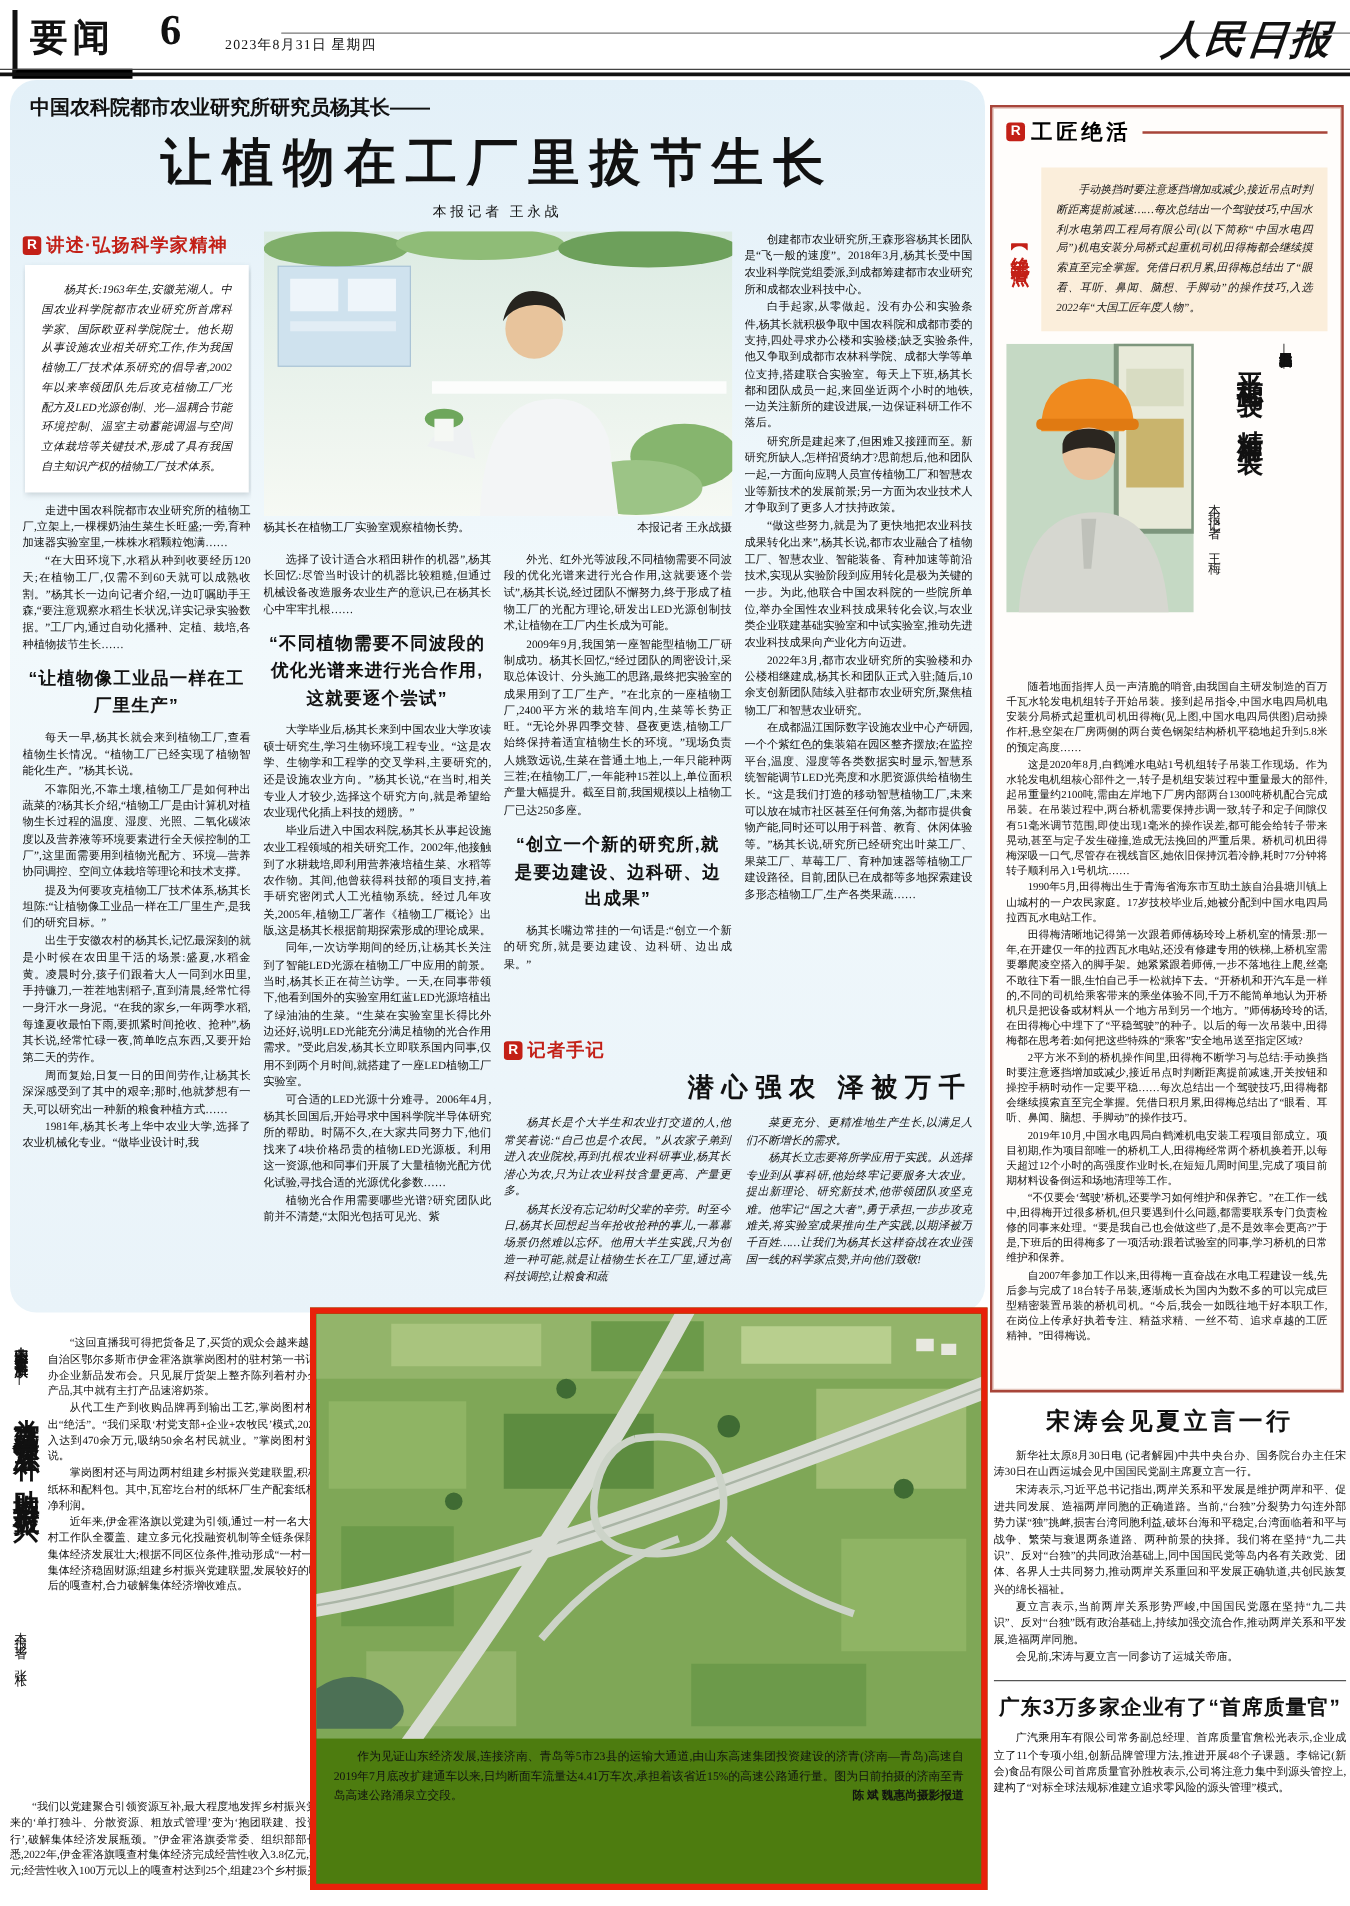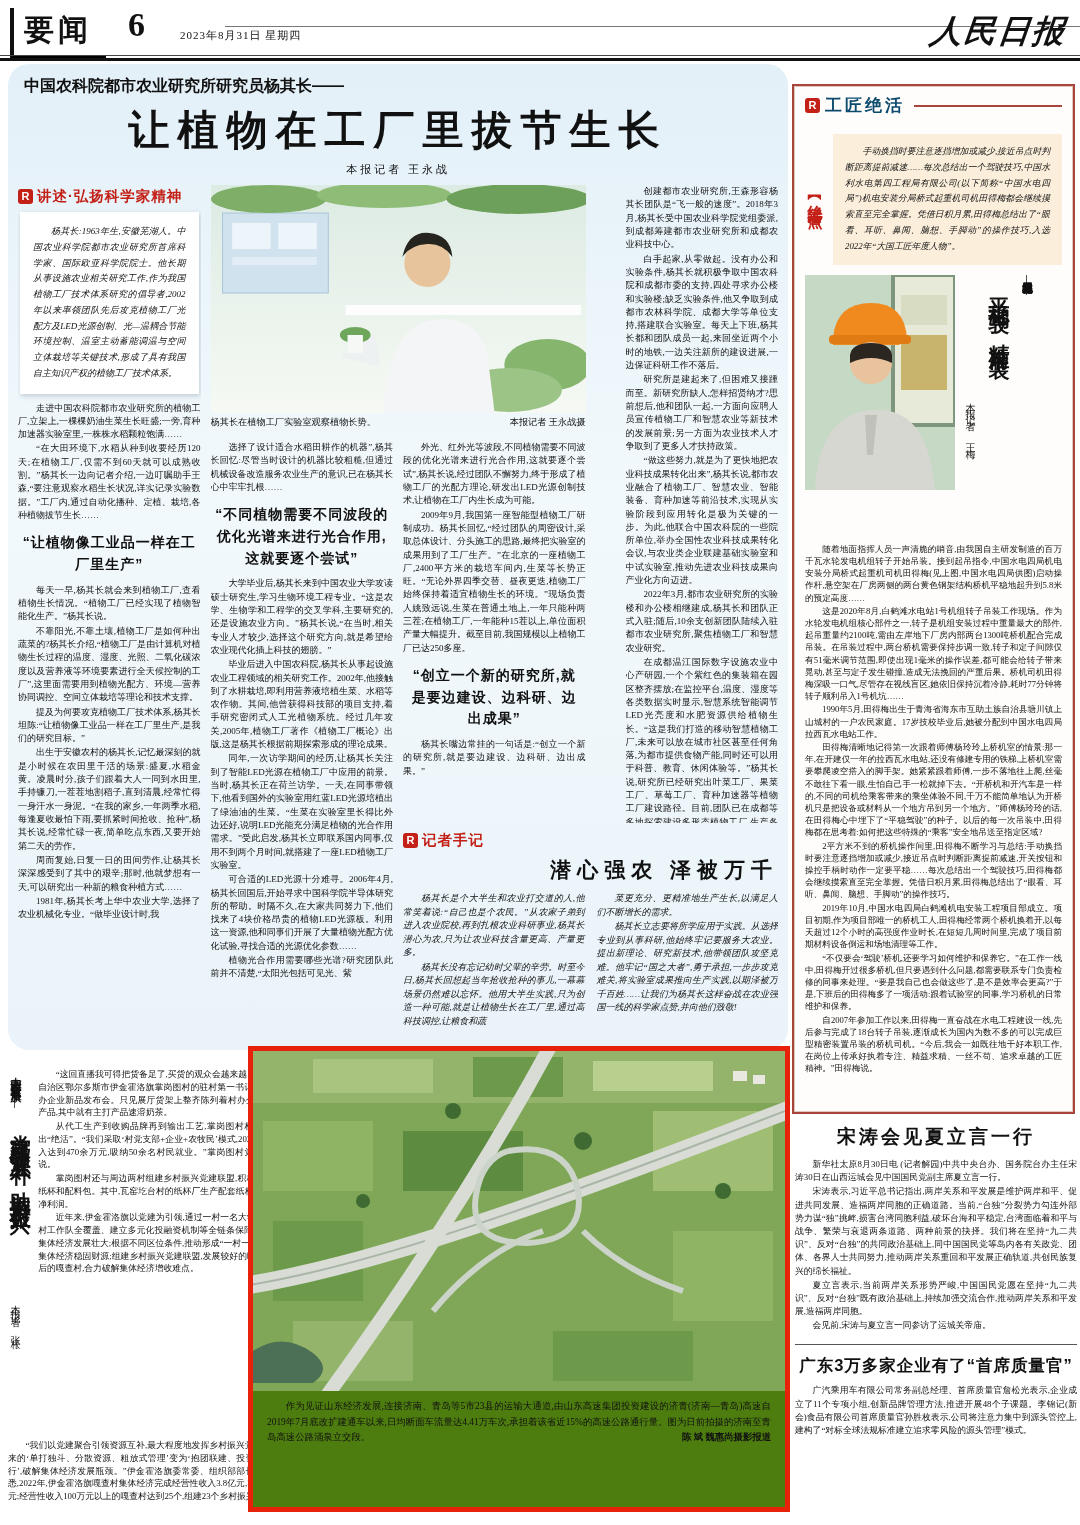--- a/index.html
+++ b/index.html
@@ -3,34 +3,34 @@
 <meta charset="utf-8">
 <style>
   html,body{margin:0;padding:0;}
   body{width:1080px;height:1525px;position:relative;background:#fff;color:#111;
        font-family:"Liberation Serif","DejaVu Serif",serif;overflow:hidden;}
   .sans{font-family:"Liberation Sans","DejaVu Sans",sans-serif;}
   
   #header{position:absolute;left:0;top:0;width:1080px;height:62px;}
   .hd-rule{position:absolute;left:0;top:55px;width:1080px;border-top:1px solid #444;border-bottom:3px solid #111;height:2px;}
   .hd-thin{position:absolute;left:225px;top:26px;width:855px;border-top:1px solid #777;}
-  .section-box{position:absolute;left:10px;top:8px;border-left:4px solid #111;border-bottom:4px solid #000000;padding:2px 14px 4px 10px;font-size:30px;font-weight:900;letter-spacing:4px;}
+  .section-box{position:absolute;left:10px;top:8px;border-left:4px solid #111;border-bottom:8px solid #000000;padding:2px 14px 4px 10px;font-size:30px;font-weight:900;letter-spacing:4px;}
   .page-num{position:absolute;left:128px;top:6px;font-size:34px;font-weight:700;}
   .hd-date{position:absolute;left:180px;top:28px;font-size:11px;letter-spacing:1px;}
   .brand{position:absolute;right:14px;top:10px;font-size:32px;font-weight:900;font-style:italic;letter-spacing:2px;transform:skewX(-6deg);}
   
   #feature{position:absolute;left:8px;top:64px;width:780px;height:986px;box-sizing:border-box;
     background:linear-gradient(180deg,#e3f0f8 0%,#f2f9fc 45%,#e9f3f9 100%);padding:8px 8px 0;border-radius:21px;}
   .f-kicker{font-size:16px;font-weight:700;margin:4px 0 2px 8px;}
   .f-title{font-size:41px;font-weight:900;letter-spacing:8px;text-align:center;margin:6px 0 4px;}
   .f-byline{font-size:11px;text-align:center;letter-spacing:3px;margin-bottom:8px;}
   .f-grid{display:grid;grid-template-columns:repeat(4,1fr);grid-template-rows:250px 382px 198px;column-gap:10px;row-gap:6px;padding:0 2px;}
   .f-col1{grid-area:1/1/4/2;overflow:hidden;}
   .f-photo{grid-area:1/2/2/4;overflow:hidden;}
-  .f-col4{grid-area:1/4/3/5;overflow:hidden;margin-left:30px;}
+  .f-col4{grid-area:1/4/3/5;overflow:hidden;}
   .f-col2{grid-area:2/2/4/3;overflow:hidden;}
   .f-col3{grid-area:2/3/3/4;overflow:hidden;}
   .f-notes{grid-area:3/3/4/5;overflow:hidden;}
   .pcol p{font-size:9px;line-height:1.48;text-align:justify;text-indent:2em;margin:0 0 1px;}
   .badge-row{display:flex;align-items:center;gap:4px;margin:2px 0 6px;}
   .r-logo{display:inline-block;width:15px;height:15px;background:#c32017;color:#fff;font-weight:900;
     font-size:11px;line-height:15px;text-align:center;border-radius:3px;font-family:"Liberation Sans",sans-serif;}
   .badge-text{color:#c32017;font-weight:700;font-size:14.5px;letter-spacing:1px;}
   .bio-card{background:#fff;box-shadow:1px 2px 5px rgba(60,80,90,.25);padding:12px 13px;margin:2px 2px 8px;}
   .bio-card p{font-style:italic;font-size:9px;line-height:1.75;text-align:justify;text-indent:2em;margin:0;}
@@ -38,21 +38,21 @@
   .f-caption{display:flex;justify-content:space-between;font-size:9.2px;margin-top:3px;gap:41px;}
   
   .n-title{font-size:21px;font-weight:900;text-align:right;letter-spacing:6px;margin:4px 0 8px;}
   .n-cols{display:grid;grid-template-columns:1fr 1fr;gap:12px;}
   .n-cols p{font-style:italic;font-size:9px;line-height:1.5;text-align:justify;text-indent:2em;margin:0 0 1px;}
   
   #craft{position:absolute;left:792px;top:84px;width:283px;height:1030px;box-sizing:border-box;
     border:2px solid #a8453a;box-shadow:0 0 0 1px #e3c4ba inset;background:#fffdfb;padding:8px 11px;overflow:hidden;}
   .c-head{display:flex;align-items:center;gap:5px;}
   .c-rule{flex:1;border-top:2px solid #a8453a;margin-left:4px;}
-  .c-badge{color:#0c4a6e;font-weight:900;font-size:17px;letter-spacing:3px;}
+  .c-badge{color:#000000;font-weight:900;font-size:17px;letter-spacing:3px;}
   .c-hl{display:flex;gap:9px;margin-top:17px;}
   .c-label{writing-mode:vertical-rl;color:#c32017;font-weight:900;font-size:15px;letter-spacing:3px;text-align:center;}
   .c-box{flex:1;background:#fbeedb;padding:10px 12px;}
   .c-box p{font-style:italic;font-size:8.8px;line-height:1.8;text-align:justify;text-indent:2em;margin:0;}
   .c-photo-row{display:flex;gap:8px;margin:10px 0 6px;height:262px;}
   .c-byline{writing-mode:vertical-rl;font-size:10px;letter-spacing:6px;margin-top:120px;}
   .c-title{writing-mode:vertical-rl;font-size:21px;font-weight:900;letter-spacing:5px;margin-top:6px;}
   .c-kicker{writing-mode:vertical-rl;font-size:10px;font-weight:700;line-height:1.2;}
   .c-body p{font-size:8.6px;line-height:1.42;text-align:justify;text-indent:2em;margin:0 0 1px;}
   

